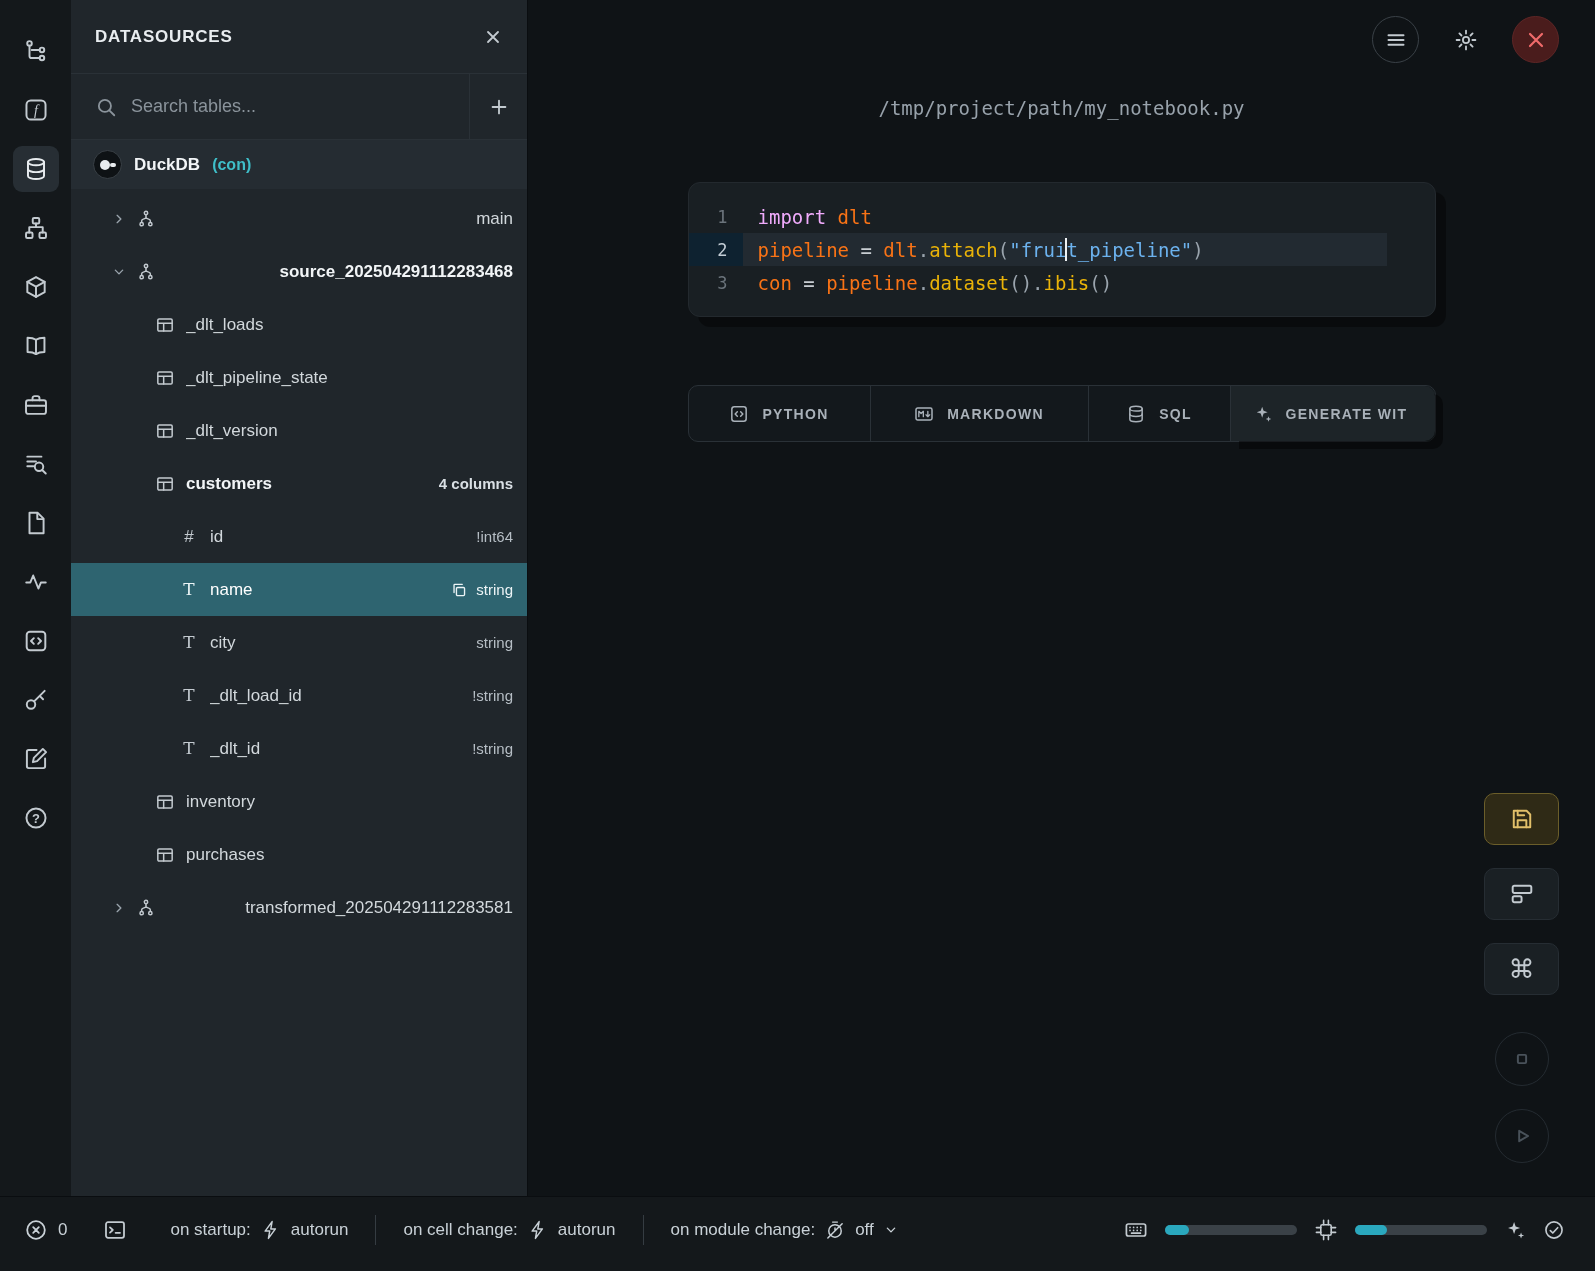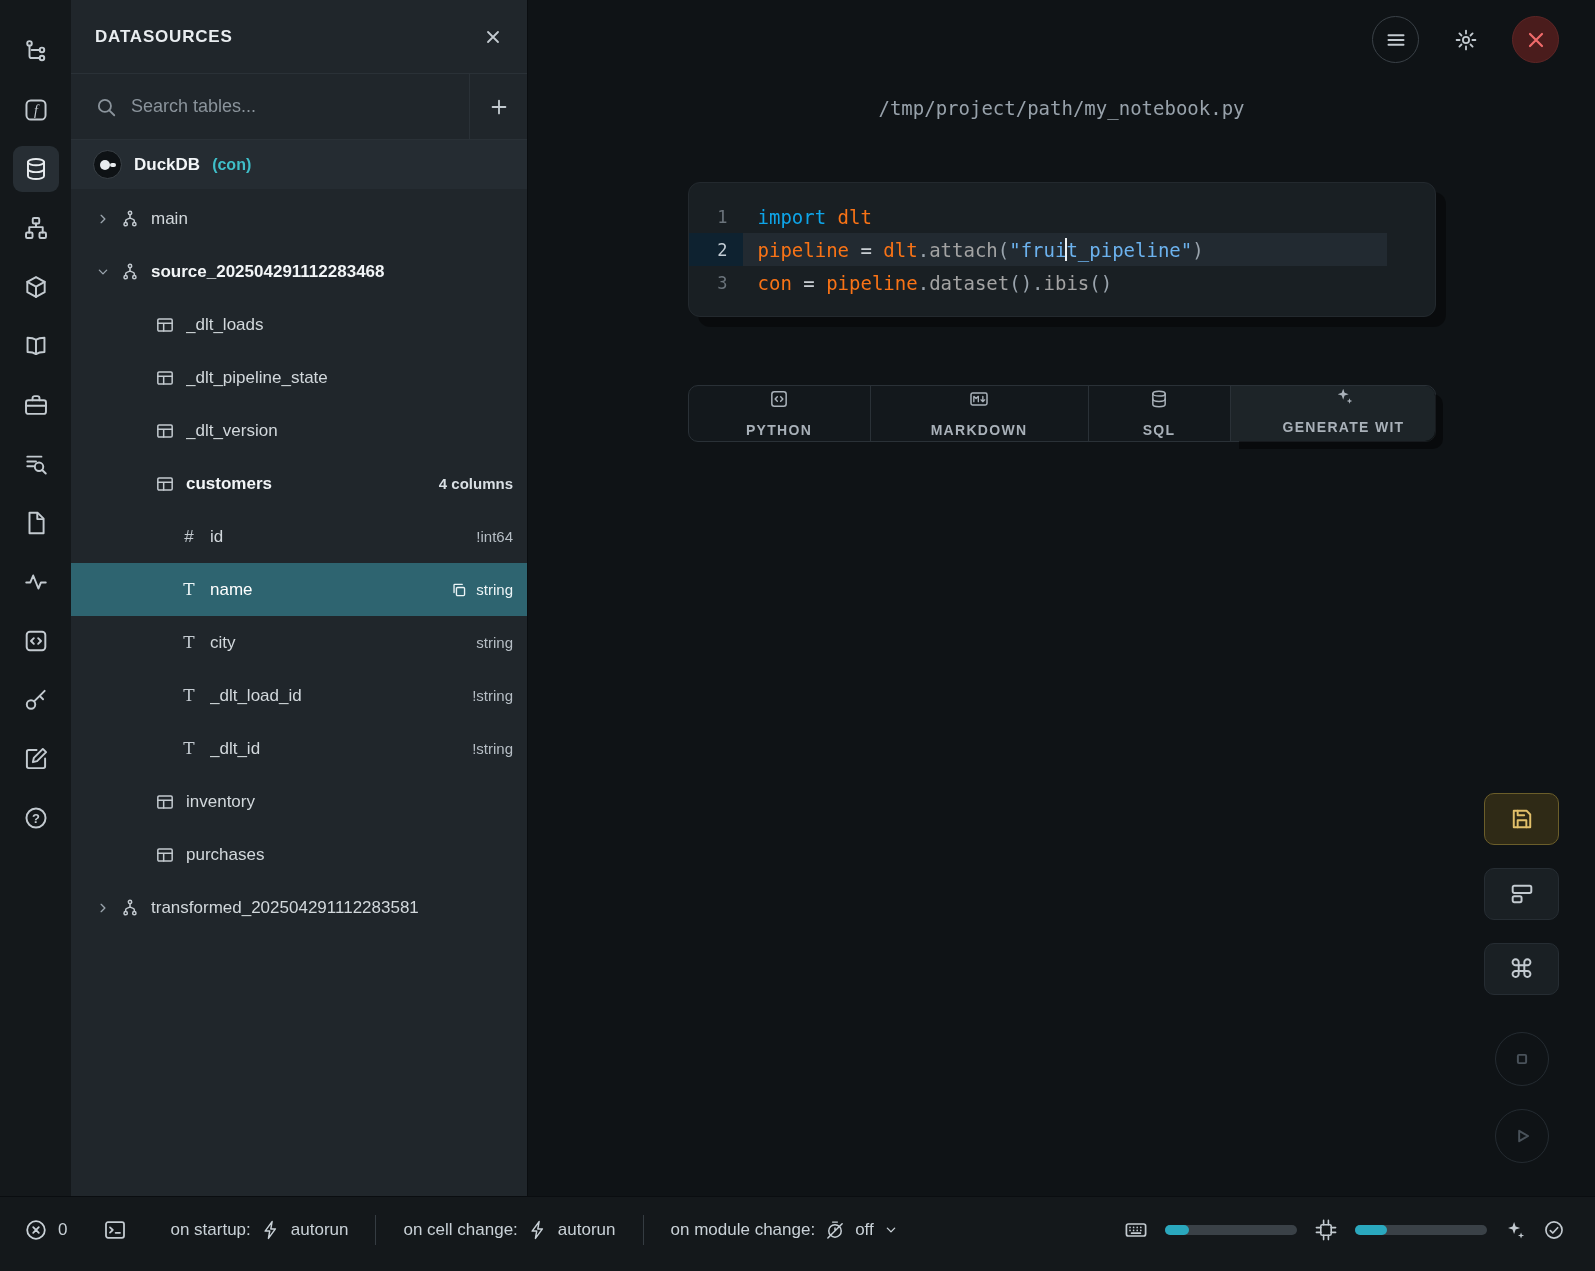--- a/index.html
+++ b/index.html
@@ -1,17 +1,17 @@
 <!DOCTYPE html>
 <html><head>
 <meta charset="utf-8">
 <style>
   * { margin:0; padding:0; box-sizing:border-box; }
   html,body { width:1595px; height:1271px; background:#0F1316; font-family:"Liberation Sans",sans-serif; overflow:hidden; }
-  button { background:none; border:none; color:inherit; font:inherit; cursor:pointer;flex-direction:column; }
+  button { background:none; border:none; color:inherit; font:inherit; cursor:pointer; }
 
   .app { display:flex; flex-direction:column; width:100%; height:100%; }
   .top { flex:1; display:flex; min-height:0; }
 
   
   .activity { width:71px; background:#14181B; display:flex; flex-direction:column; align-items:center; padding-top:28px; gap:13px; flex:none; }
   .ab-item { width:46px; height:46px; border-radius:9px; display:flex; align-items:center; justify-content:center; color:#C3CAD0; cursor:pointer; }
   .ab-item.active { background:#272E34; color:#E8ECEF; }
 
   
@@ -30,43 +30,43 @@
   .duck::after { content:""; position:absolute; width:6px; height:4px; border-radius:2px; background:#E8ECEF; left:16px; top:12px; }
   .conn-name { font-size:17px; font-weight:700; color:#F2F5F7; }
   .conn-alias { font-size:16px; font-weight:700; color:#3FBFC9; }
   .tree { flex:1; overflow:hidden; padding-top:3px; }
   .trow { height:53px; display:flex; align-items:center; font-size:17px; color:#D2D8DC; padding-right:14px; cursor:pointer; }
   .trow.bold .tlabel { font-weight:700; color:#F2F5F7; }
   .trow.selected { background:#2E6470; }
   .trow.selected .tlabel { color:#FFFFFF; }
   .trow.selected .ticon, .trow.selected .chev { color:#EAF4F6; }
   .trow.selected .tmeta { color:#ECF4F6; }
-  .lvl0 { padding-left:16px; } .lvl1 { padding-left:24px; }
+  .lvl0 { padding-left:16px; } .lvl1 { padding-left:40px;text-align:right; }
   .lvl2 { padding-left:84px; } .lvl3 { padding-left:108px; }
   .chev { width:25px; color:#9AA4AD; display:flex; align-items:center; flex:none; }
   .ticon { width:31px; color:#C3CAD0; display:flex; align-items:center; flex:none; }
   .tlabel { flex:1; white-space:nowrap; overflow:hidden; }
   .tmeta { font-size:15px; color:#B6BEC5; display:flex; align-items:center; gap:8px; white-space:nowrap; }
   .tmeta.strong { color:#D9DFE4; font-weight:600; }
 
   
   .main { flex:1; position:relative; background:#0F1316; min-width:0; }
   .header-actions { position:absolute; top:16px; right:36px; display:flex; align-items:center; gap:23px; }
   .hbtn { width:47px; height:47px; border-radius:50%; display:flex; align-items:center; justify-content:center; color:#C3CAD0; }
   .hbtn.outlined { border:1px solid #3A4147; }
   .hbtn.danger { background:#4A1C1C; border:1px solid #5E2626; color:#EF6A6A; }
   .file-path { position:absolute; top:97px; left:0; right:0; text-align:center; font-family:"DejaVu Sans Mono",monospace; font-size:19px; color:#98A2AB; }
   .cell { position:absolute; top:182px; left:50%; transform:translateX(-50%); width:748px; background:#191F23; border:1px solid #23292E; border-radius:12px; padding:17px 0; box-shadow:10px 10px 0 rgba(0,0,0,.38); }
   .cline { display:flex; align-items:center; height:33px; font-family:"DejaVu Sans Mono",monospace; font-size:19px; }
   .gutter { width:54px; height:100%; display:flex; align-items:center; justify-content:flex-end; padding-right:15px; color:#6B747C; font-size:17px; flex:none; }
   .cline.active .gutter { background:#0E2230; color:#C3CDD5; }
   .codetext { flex:1; padding-left:15px; white-space:pre; height:100%; display:flex; align-items:center; }
   .cline.active .codetext { background:#222A31; margin-right:48px; }
-  .tk-kw { color:#0ea5e9; } .tk-plain { color:#f97316; } .tk-op { color:#C8CDD2; }
-  .tk-punct { color:#9AA4AD; } .tk-fn { color:#a3a3a3; } .tk-str { color:#6CB2EE; }
+  .tk-kw { color:#f0abfc; } .tk-plain { color:#f97316; } .tk-op { color:#C8CDD2; }
+  .tk-punct { color:#9AA4AD; } .tk-fn { color:#eab308; } .tk-str { color:#6CB2EE; }
   .caret { display:inline-block; width:2px; height:23px; background:#EDF1F3; margin:0 -1px; vertical-align:middle; }
 
   .addrow { position:absolute; top:385px; left:50%; transform:translateX(-50%); width:748px; height:57px; display:flex; border:1px solid #2A3137; border-radius:10px; background:#13181C; }
   .acbtn { display:flex; align-items:center; justify-content:center; gap:13px; color:#A9B1B9; font-size:14px; font-weight:700; letter-spacing:1.3px; border-right:1px solid #2A3137; overflow:hidden; white-space:nowrap; flex:none; }
   .acbtn:nth-child(1){ width:182px; } .acbtn:nth-child(2){ width:218px; } .acbtn:nth-child(3){ width:142px; }
   .acbtn:nth-child(4){ width:204px; border-right:none; background:#1D2428; border-radius:0 10px 10px 0; box-shadow:8px 8px 0 rgba(0,0,0,.45); justify-content:flex-start; padding-left:22px; }
 
   .side-actions { position:absolute; right:36px; top:793px; display:flex; flex-direction:column; align-items:center; gap:23px; }
   .sbtn { width:75px; height:52px; border-radius:10px; background:#1A2024; border:1px solid #262D33; color:#C3CAD0; display:flex; align-items:center; justify-content:center; }
   .sbtn.highlight { background:#2F2A16; border-color:#6B5E2A; color:#E2C06A; }

